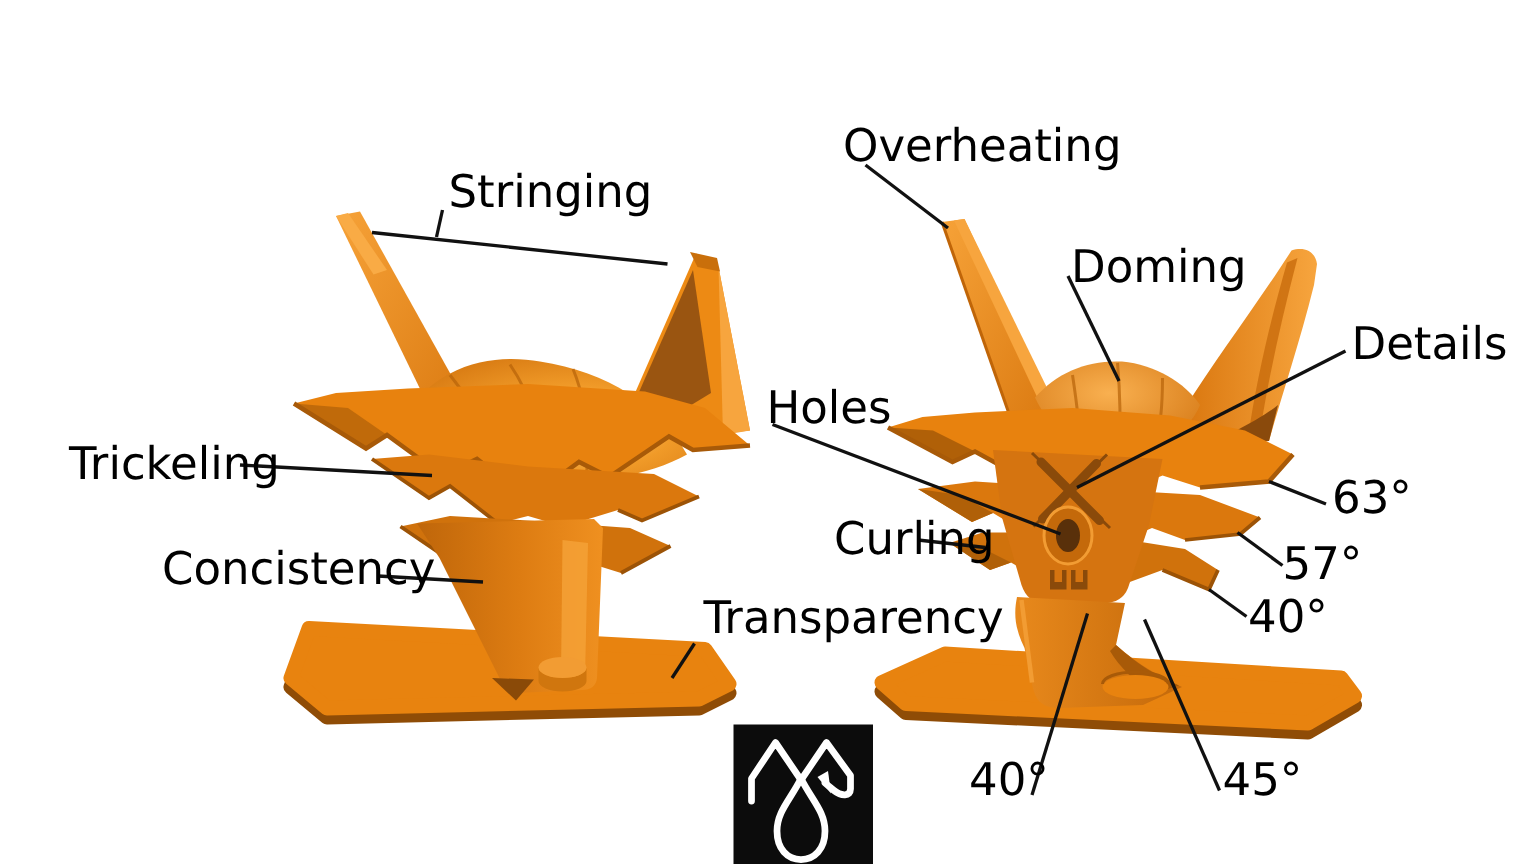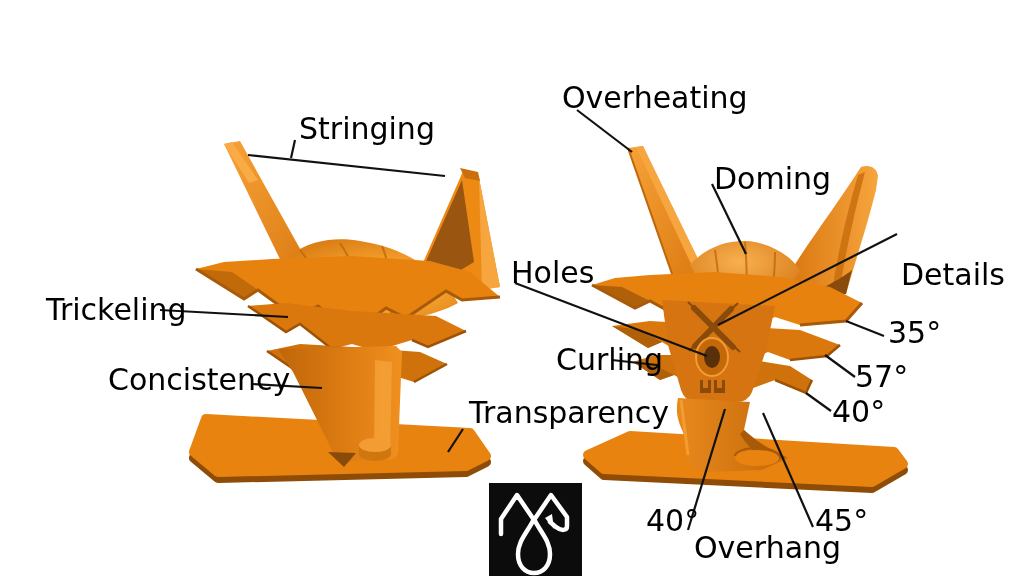--- a/index.html
+++ b/index.html
@@ -9,21 +9,21 @@
   }
   #model-svg{position:absolute;left:0;top:0;}
   .lbl{
     position:absolute;font-size:30px;line-height:1.1;color:#000;
     white-space:nowrap;letter-spacing:0px;
   }
   
   .lbl-stringing   {left:299px;top:112px;text-align:right;}
   .lbl-overheating {left:562px;top:81px;}
   .lbl-doming      {left:714px;top:162px;}
-  .lbl-details     {left:901px;top:213px;margin-top:45px;}
+  .lbl-details     {left:901px;top:213px;}
   .lbl-holes       {left:511px;top:256px;}
   .lbl-trickeling  {left:46px; top:293px;}
   .lbl-curling     {left:526px;top:343px;margin-left:30px;}
   .lbl-concistency {left:108px;top:363px;}
   .lbl-transparency{left:469px;top:396px;}
   .lbl-63          {left:888px;top:316px;}
   .lbl-57          {left:855px;top:360px;}
   .lbl-40          {left:832px;top:395px;}
   .lbl-60          {left:646px;top:504px;}
   .lbl-45          {left:815px;top:504px;}
@@ -200,19 +200,18 @@
 
   <div class="lbl lbl-stringing">Stringing</div>
   <div class="lbl lbl-overheating">Overheating</div>
   <div class="lbl lbl-doming">Doming</div>
   <div class="lbl lbl-details">Details</div>
   <div class="lbl lbl-holes">Holes</div>
   <div class="lbl lbl-trickeling">Trickeling</div>
   <div class="lbl lbl-curling">Curling</div>
   <div class="lbl lbl-concistency">Concistency</div>
   <div class="lbl lbl-transparency">Transparency</div>
-  <div class="lbl lbl-63">35°</div>
+  <div class="lbl lbl-63">63°</div>
   <div class="lbl lbl-57">57°</div>
   <div class="lbl lbl-40">40°</div>
   <div class="lbl lbl-60">40°</div>
   <div class="lbl lbl-45">45°</div>
-  <div class="lbl lbl-overhang">Overhang</div>
 </div>
 
 </body></html>

